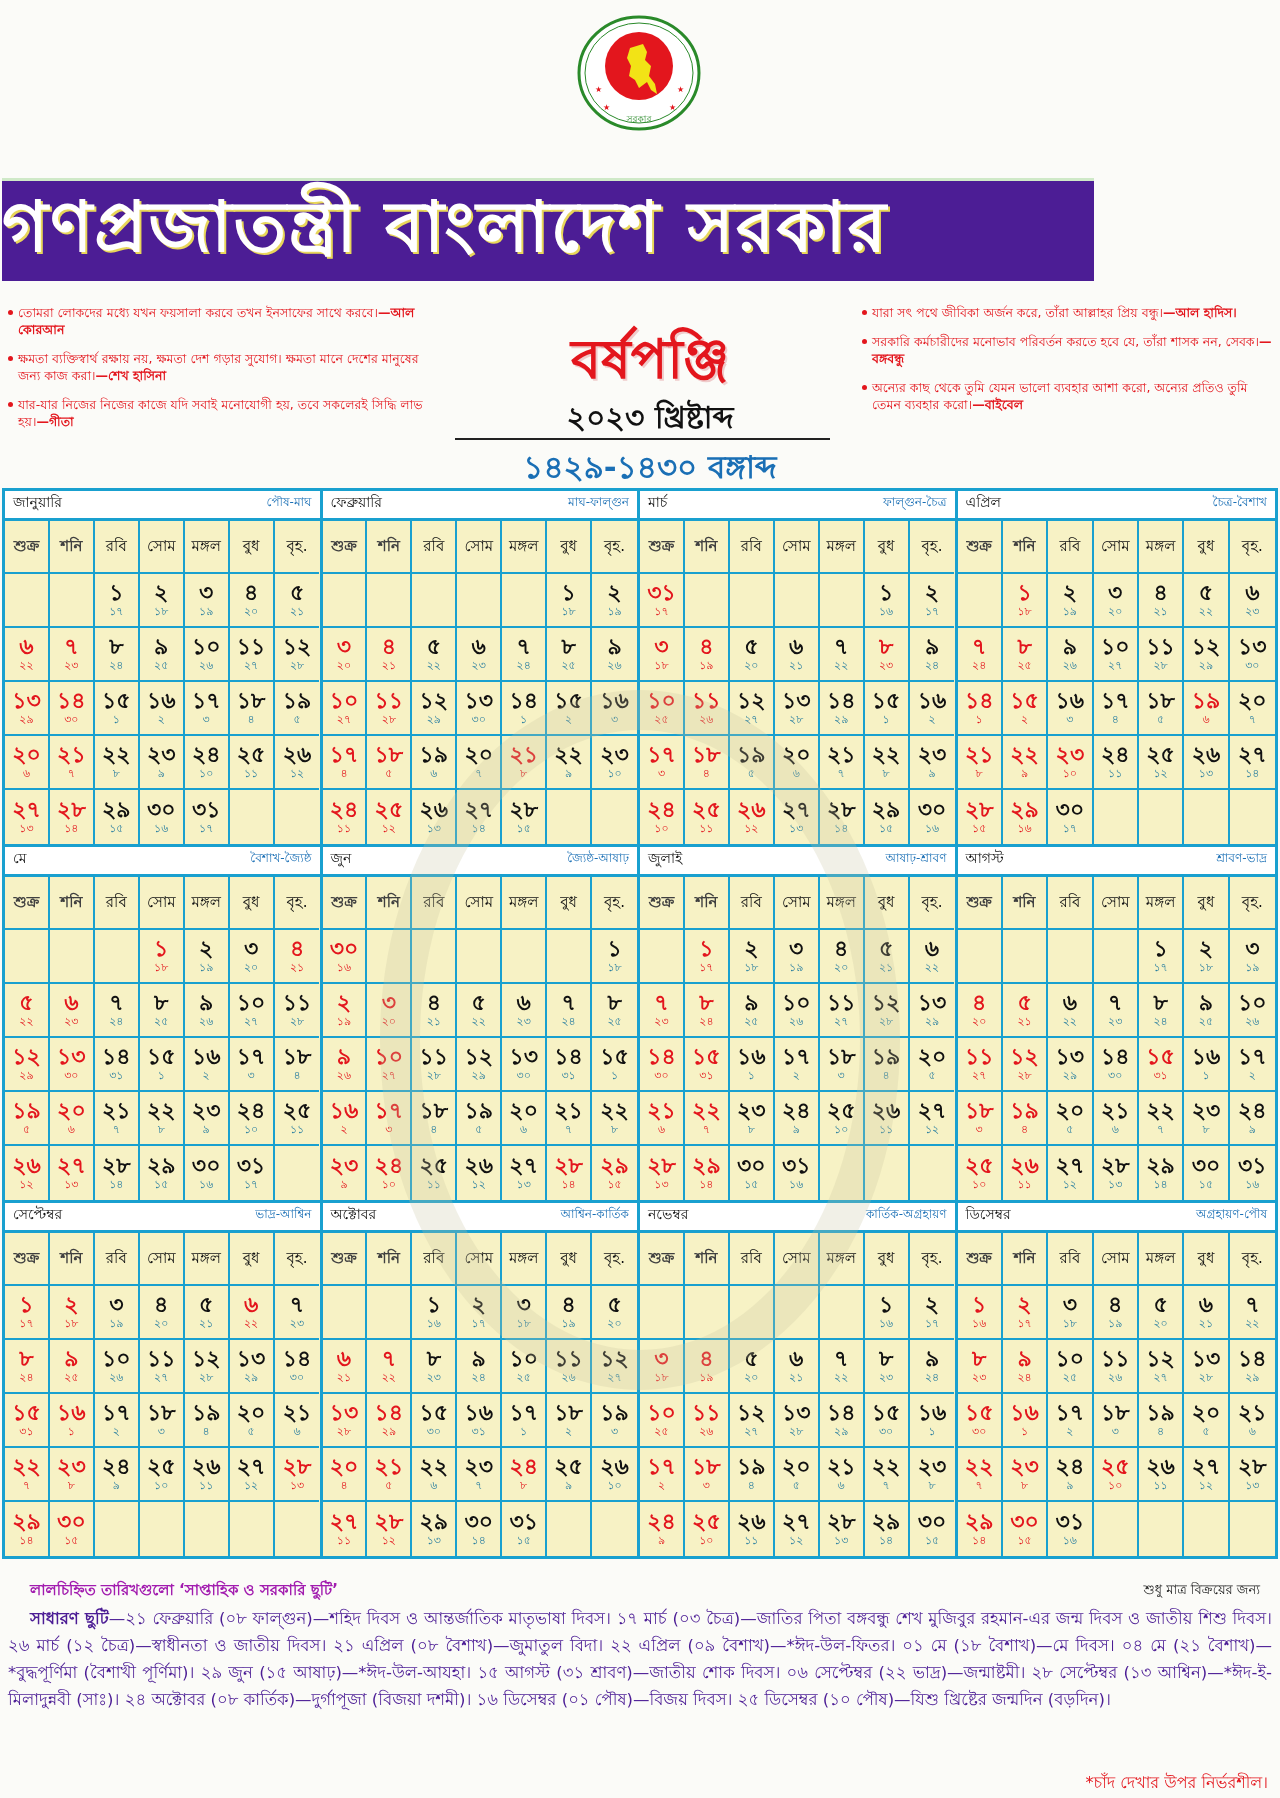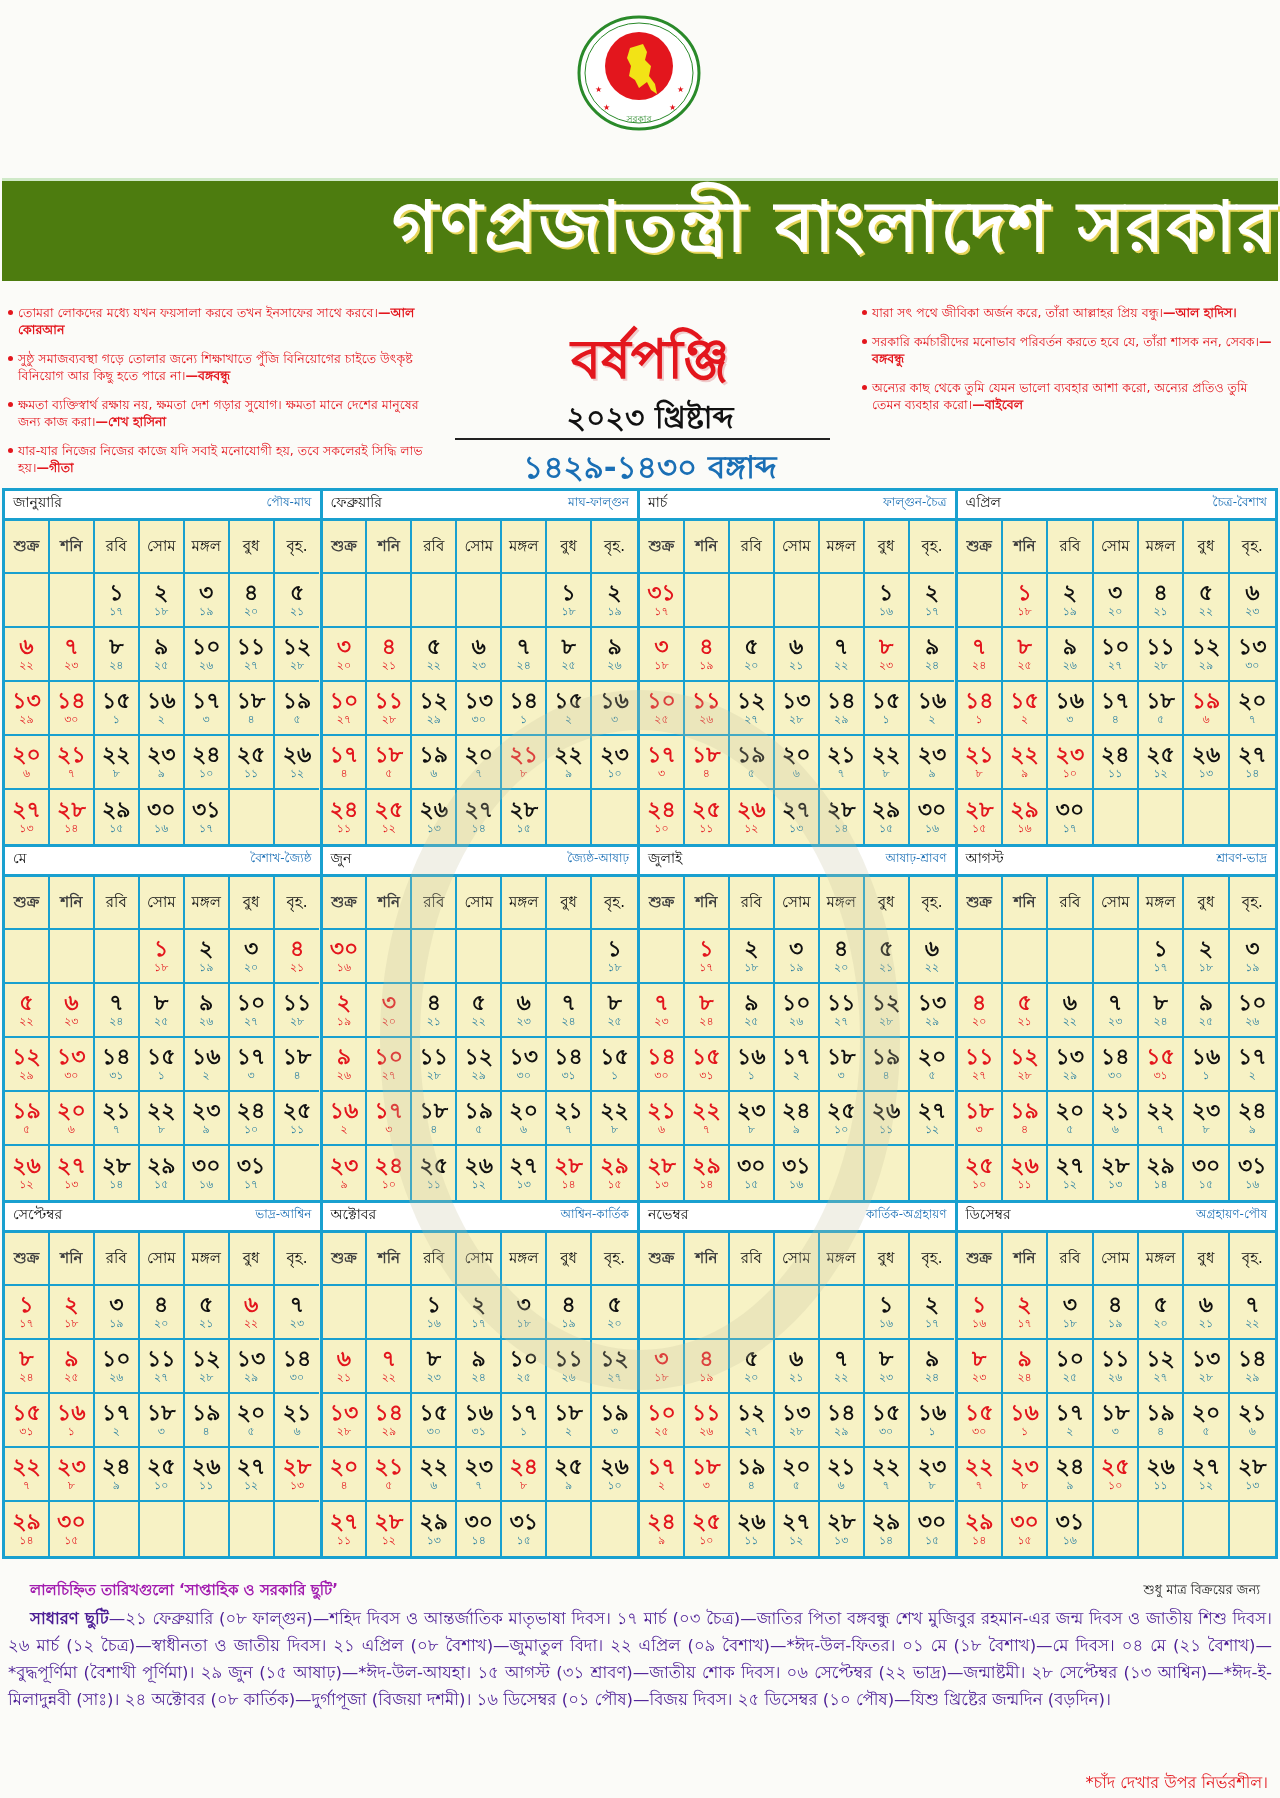--- a/index.html
+++ b/index.html
@@ -1,20 +1,20 @@
 <!DOCTYPE html>
 <html><head>
 <meta charset="utf-8">
 <style>
   * { box-sizing: border-box; margin: 0; padding: 0; }
   html, body { width: 1280px; height: 1798px; background: #fbfbf8; overflow: hidden; }
   body { font-family: "DejaVu Sans", sans-serif; position: relative; color: #111; }
 
   .seal { position: absolute; left: 575px; top: 14px; width: 128px; height: 118px; }
-  .banner { position: absolute; left: 2px; top: 178px; width: 1276px; height: 103px; background: #4d7c0f; border-top: 3px solid #cfe9c8; display: flex; align-items: center; justify-content: flex-end; }
+  .banner { position: absolute; left: 2px; top: 178px; width: 1092px; height: 103px; background: #4c1d95; border-top: 3px solid #cfe9c8; display: flex; align-items: center; justify-content: flex-start; }
   .banner-title { color: #ffffff; font-size: 70px; font-weight: bold; letter-spacing: 2px; text-shadow: 2px 2px 0 #e8d65a; white-space: nowrap; }
 
   .quotes { position: absolute; top: 292px; }
   .quotes.left { left: 8px; width: 435px; }
   .quotes.right { left: 862px; width: 416px; }
   .quote { color: #e3161d; font-size: 12.5px; line-height: 17px; margin-bottom: 6px; padding-left: 10px; position: relative; margin-top: 12px; }
   .quote::before { content: ""; position: absolute; left: 0; top: 6px; width: 5px; height: 5px; border-radius: 50%; background: #e3161d; }
   .quote .author { font-weight: bold; }
 
   .title-center { position: absolute; left: 450px; width: 400px; text-align: center; }
@@ -62,21 +62,20 @@
   <text x="94" y="96" font-size="8" fill="#e3161d">★</text>
   <text x="64" y="108" font-size="9" fill="#2a8a2a" text-anchor="middle" font-family="DejaVu Sans, sans-serif">সরকার</text>
 </svg>
 
 <div class="banner">
   <span class="banner-title">গণপ্রজাতন্ত্রী বাংলাদেশ সরকার</span>
 </div>
 
 <div class="quotes left">
   <p class="quote"><span>তোমরা লোকদের মধ্যে যখন ফয়সালা করবে তখন ইনসাফের সাথে করবে।</span><span class="author">—আল কোরআন</span></p>
-  <p class="quote"><span>সুষ্ঠু সমাজব্যবস্থা গড়ে তোলার জন্যে শিক্ষাখাতে পুঁজি বিনিয়োগের চাইতে উৎকৃষ্ট বিনিয়োগ আর কিছু হতে পারে না।</span><span class="author">—বঙ্গবন্ধু</span></p>
   <p class="quote"><span>ক্ষমতা ব্যক্তিস্বার্থ রক্ষায় নয়, ক্ষমতা দেশ গড়ার সুযোগ। ক্ষমতা মানে দেশের মানুষের জন্য কাজ করা।</span><span class="author">—শেখ হাসিনা</span></p>
   <p class="quote"><span>যার-যার নিজের নিজের কাজে যদি সবাই মনোযোগী হয়, তবে সকলেরই সিদ্ধি লাভ হয়।</span><span class="author">—গীতা</span></p>
 </div>
 
 <div class="quotes right">
   <p class="quote"><span>যারা সৎ পথে জীবিকা অর্জন করে, তাঁরা আল্লাহর প্রিয় বন্ধু।</span><span class="author">—আল হাদিস।</span></p>
   <p class="quote"><span>সরকারি কর্মচারীদের মনোভাব পরিবর্তন করতে হবে যে, তাঁরা শাসক নন, সেবক।</span><span class="author">—বঙ্গবন্ধু</span></p>
   <p class="quote"><span>অন্যের কাছ থেকে তুমি যেমন ভালো ব্যবহার আশা করো, অন্যের প্রতিও তুমি তেমন ব্যবহার করো।</span><span class="author">—বাইবেল</span></p>
 </div>
 

